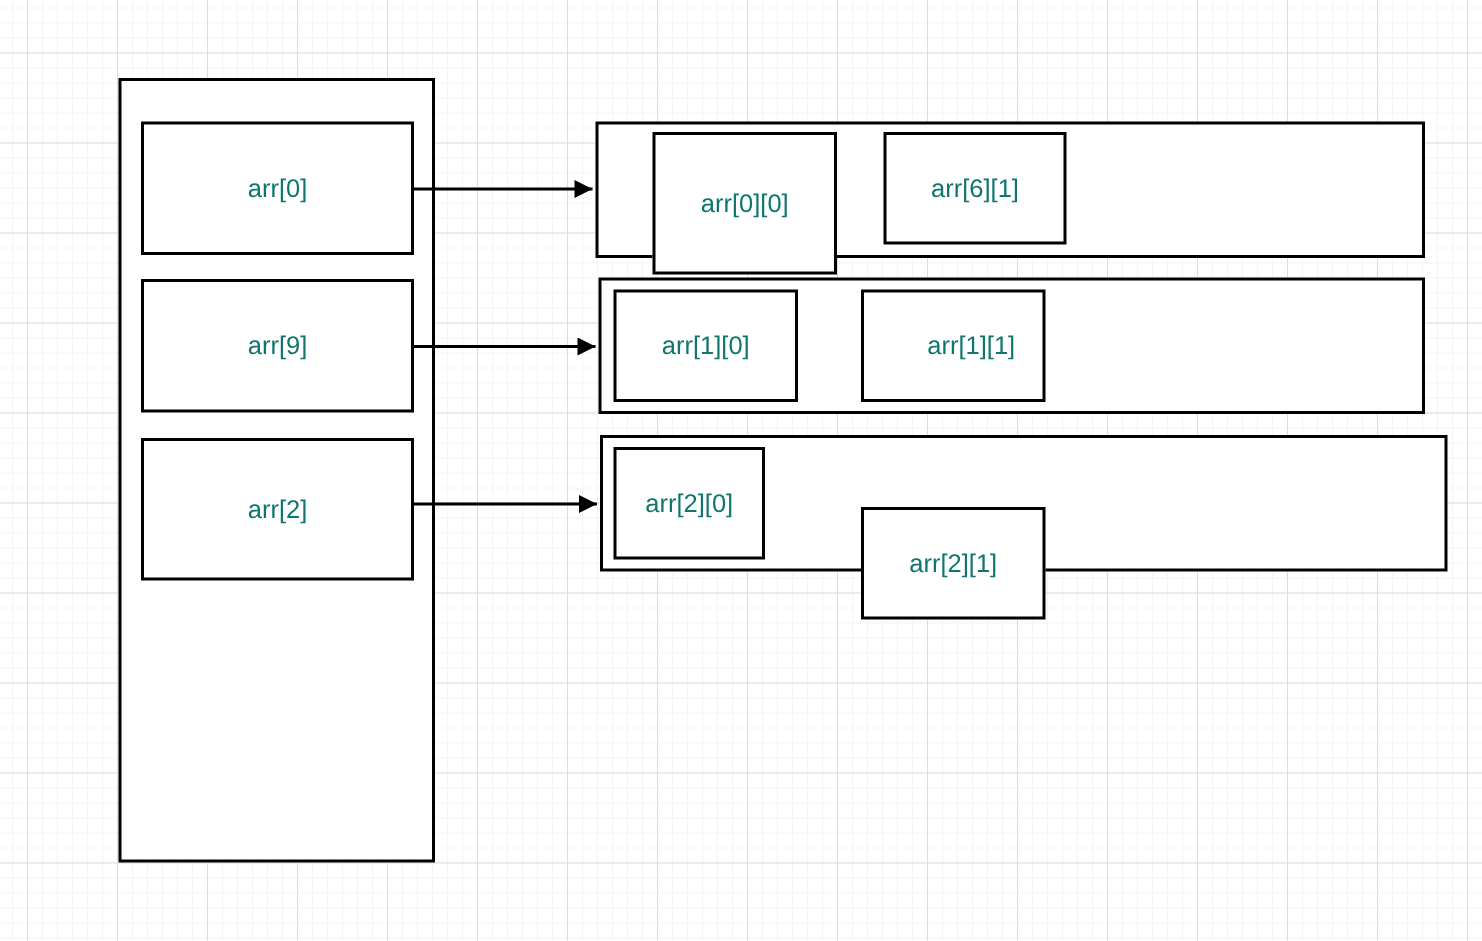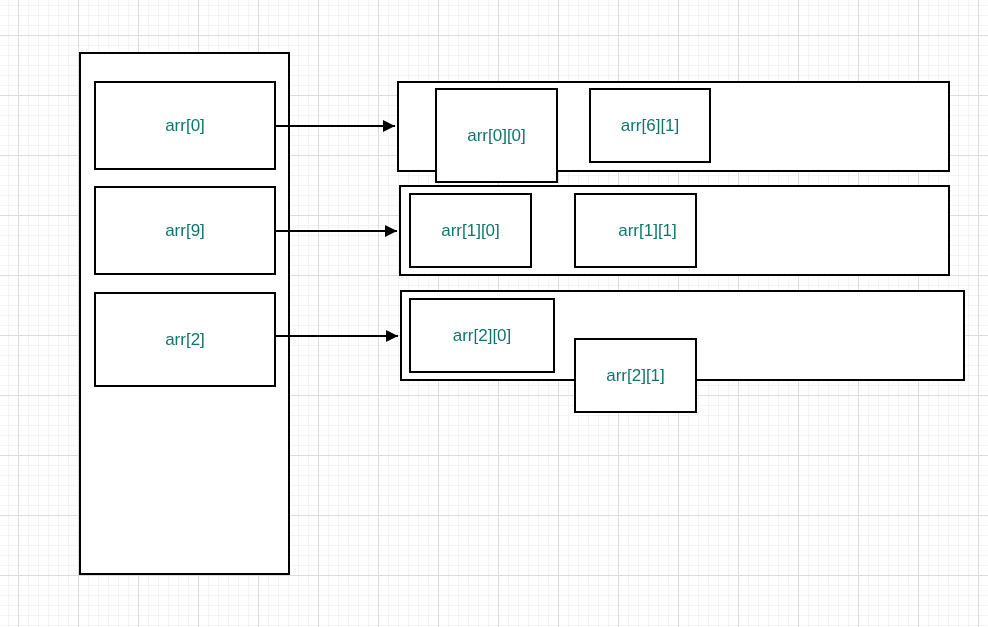--- a/index.html
+++ b/index.html
@@ -74,21 +74,21 @@
 
   <div class="node" style="left:399px; top:185px; width:551px; height:91px;"></div>
   <div class="node cell" style="left:409px; top:193px; width:123px; height:75px;text-align:center;">
     <span class="cell-label">arr[1][0]</span>
   </div>
   <div class="node cell" style="left:574px; top:193px; width:123px; height:75px;padding-left:24px;">
     <span class="cell-label">arr[1][1]</span>
   </div>
 
   <div class="node" style="left:400px; top:290px; width:565px; height:91px;"></div>
-  <div class="node cell" style="left:409px; top:298px; width:146px; height:75px;">
+  <div class="node cell" style="left:409px; top:298px; width:101px; height:75px;">
     <span class="cell-label">arr[2][0]</span>
   </div>
   <div class="node cell" style="left:574px; top:298px; width:123px; height:75px;margin-top:40px;">
     <span class="cell-label">arr[2][1]</span>
   </div>
 
   <svg class="arrow-layer" width="988" height="627" viewBox="0 0 988 627" xmlns="http://www.w3.org/2000/svg">
     <defs>
       <marker id="arrowhead" markerUnits="userSpaceOnUse" markerWidth="14" markerHeight="12" viewBox="0 0 12 12" refX="12" refY="6" orient="auto">
         <path d="M0,0 L12,6 L0,12 Z" fill="#000000"></path>

